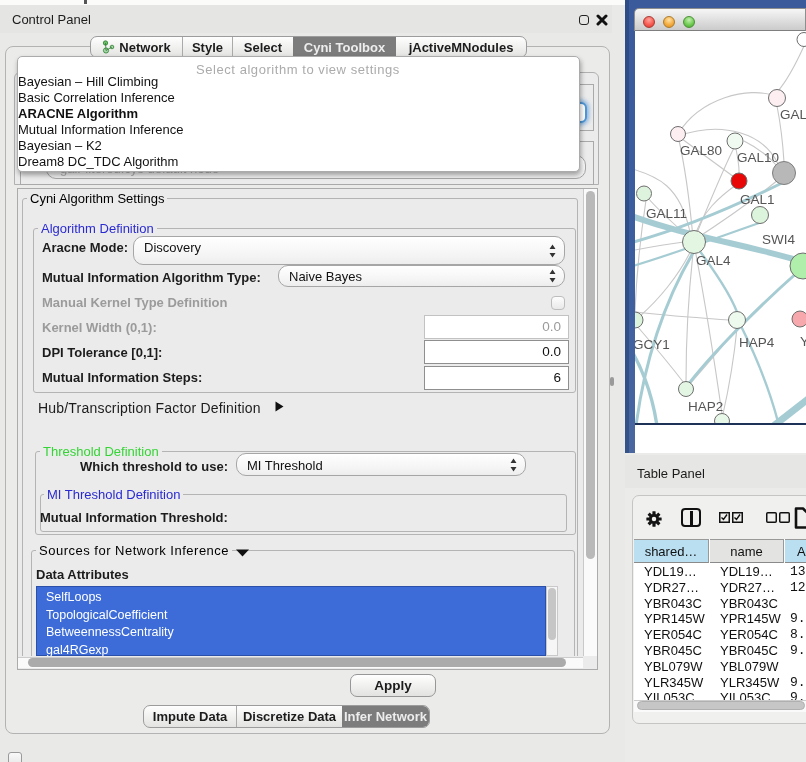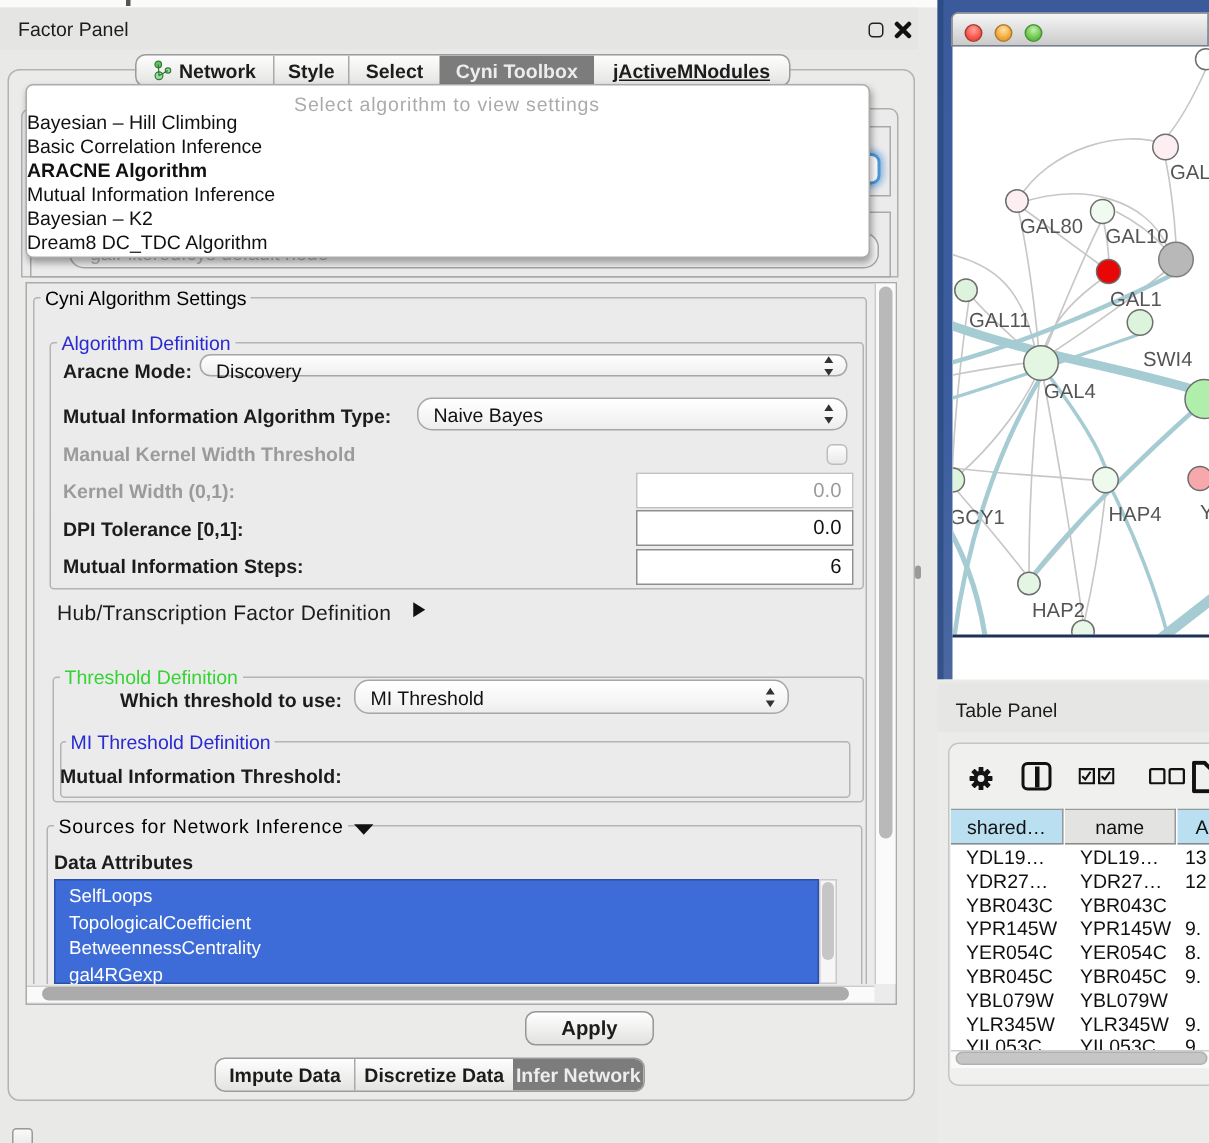--- a/index.html
+++ b/index.html
@@ -17,42 +17,42 @@
 .tf { position:absolute; background:#fff; border:1px solid #8f8f8f; font-size:13.5px; color:#111; text-align:right; }
 .tbox { position:absolute; border:1px solid #b4b4b4; border-radius:3px; }
 .tlabel { position:absolute; background:#ebebeb; padding:0 3px; font-size:13px; line-height:13px; }
 </style>
 </head>
 <body>
 
 <div class="abs" style="left:0;top:0;width:806px;height:5px;background:#fbfbfa;"></div>
 <div class="abs" style="left:84px;top:0;width:3px;height:4px;background:#555;"></div>
 <div class="abs" style="left:0;top:5px;width:612px;height:28px;background:#e5e5e3;"></div>
-<div class="abs r13" style="left:12px;top:12px;">Factor Panel</div>
+<div class="abs r13" style="left:12px;top:12px;">Control Panel</div>
 
 <div class="abs" style="left:579px;top:15px;width:10px;height:10px;border:1.7px solid #222;border-radius:3px;"></div>
 <svg class="abs" style="left:596px;top:14px;" width="12" height="12" viewBox="0 0 12 12">
     <path d="M2 2 L10 10 M10 2 L2 10" stroke="#111" stroke-width="3" stroke-linecap="round"></path>
   </svg>
 
 <div class="abs" style="left:5px;top:46px;width:605px;height:688px;background:#ebebea;border:1px solid #b3b3b3;border-radius:8px;"></div>
 
 <div id="toptabs" class="abs" style="left:90px;top:36px;width:437px;height:22px;background:linear-gradient(#fefefe,#e3e3e1);border:1px solid #9c9c9c;border-radius:7px;overflow:hidden;display:flex;">
   <div style="width:92px;display:flex;align-items:center;justify-content:center;font-size:13px;font-weight:600;color:#1c1c1c;border-right:1px solid #aaa;">
     <svg width="13" height="14" viewBox="0 0 13 14" style="margin-right:4px;">
         <circle cx="3.5" cy="3" r="2.2" fill="#6abf69" stroke="#2e7d32" stroke-width="0.8"></circle>
         <circle cx="4" cy="10.5" r="2.6" fill="#a5d6a7" stroke="#2e7d32" stroke-width="0.8"></circle>
         <circle cx="10" cy="7" r="1.8" fill="#a5d6a7" stroke="#2e7d32" stroke-width="0.8"></circle>
         <path d="M3.5 3 L4 10.5 M4 10.5 L10 7" stroke="#2e7d32" stroke-width="0.8" fill="none"></path>
       </svg>
     Network</div>
   <div style="width:50px;display:flex;align-items:center;justify-content:center;font-size:13px;font-weight:600;color:#1c1c1c;border-right:1px solid #aaa;">Style</div>
   <div style="width:60px;display:flex;align-items:center;justify-content:center;font-size:13px;font-weight:600;color:#1c1c1c;">Select</div>
   <div style="width:103px;display:flex;align-items:center;justify-content:center;font-size:13px;font-weight:600;color:#ededed;background:#7c7c7c;">Cyni Toolbox</div>
-  <div style="width:130px;display:flex;align-items:center;justify-content:center;font-size:13px;font-weight:600;color:#1c1c1c;text-decoration:underline;">jActiveMNodules</div>
+  <div style="width:130px;display:flex;align-items:center;justify-content:center;font-size:13px;font-weight:600;color:#1c1c1c;">jActiveMNodules</div>
 </div>
 
 <div class="abs" style="left:14px;top:72px;width:585px;height:113px;background:#ebebeb;border:1px solid #b0b0b0;border-radius:6px 6px 0 0;"></div>
 <div class="abs" style="left:20px;top:84px;width:574px;height:47px;border:1px solid #a9a9a9;"></div>
 <div class="abs" style="left:36px;top:102px;width:551px;height:21px;background:#fff;border:2px solid #4e96d5;border-radius:6px;box-shadow:0 0 4px 2px rgba(74,144,217,0.6);"></div>
 <div class="abs" style="left:20px;top:141px;width:574px;height:44px;border:1px solid #a9a9a9;"></div>
 <div class="combo" style="left:46px;top:155px;width:540px;height:24px;"></div>
 <div class="abs" style="left:60px;top:161px;font-size:13px;color:#b2b2b2;">galFiltered.cys default node</div>
 
 <div class="abs" style="left:17px;top:188px;width:581px;height:482px;background:#ebebeb;border:1px solid #ababab;"></div>
@@ -62,36 +62,36 @@
 
 <div class="abs" style="left:18px;top:189px;width:565px;height:467px;overflow:hidden;" id="viewport">
 
   <div class="tbox" style="left:4px;top:9px;width:556px;height:700px;border-radius:3px;"></div>
   <div class="tlabel" style="left:9px;top:3px;">Cyni Algorithm Settings</div>
 
   <div class="tbox" style="left:15px;top:39px;width:543px;height:165px;"></div>
   <div class="tlabel" style="left:20px;top:33px;color:#2a2ad2;">Algorithm Definition</div>
 
   <div class="abs b13" style="left:24px;top:51px;">Aracne Mode:</div>
-  <div class="combo" style="left:115px;top:47px;width:432px;height:15px;">
+  <div class="combo" style="left:115px;top:47px;width:432px;height:29px;">
       <span style="position:absolute;left:10px;top:3px;">Discovery</span>
     <svg class="ar" viewBox="0 0 7 14">
         <path d="M3.5 0.5 L6.5 5 L0.5 5 Z M3.5 13.5 L6.5 9 L0.5 9 Z" fill="#333"></path>
       </svg>
     </div>
 
   <div class="abs b13" style="left:24px;top:81px;">Mutual Information Algorithm Type:</div>
   <div class="combo" style="left:260px;top:76px;width:287px;height:22px;">
       <span style="position:absolute;left:10px;top:3px;">Naive Bayes</span>
     <svg class="ar" viewBox="0 0 7 14">
         <path d="M3.5 0.5 L6.5 5 L0.5 5 Z M3.5 13.5 L6.5 9 L0.5 9 Z" fill="#333"></path>
       </svg>
     </div>
 
-  <div class="abs b13 gray" style="left:24px;top:106px;">Manual Kernel Width Threshold</div>
+  <div class="abs b13 gray" style="left:24px;top:106px;">Manual Kernel Type Definition</div>
   <div class="abs" style="left:533px;top:107px;width:14px;height:14px;background:linear-gradient(#fdfdfd,#e9e9e9);border:1px solid #bdbdbd;border-radius:4px;"></div>
 
   <div class="abs b13 gray" style="left:24px;top:131px;">Kernel Width (0,1):</div>
   <div class="tf" style="left:406px;top:126px;width:145px;height:24px;border-color:#c2c2c2;color:#9b9b9b;padding:3px 7px 0 0;">0.0</div>
 
   <div class="abs b13" style="left:24px;top:156px;">DPI Tolerance [0,1]:</div>
   <div class="tf" style="left:406px;top:151px;width:145px;height:24px;padding:3px 7px 0 0;">0.0</div>
 
   <div class="abs b13" style="left:24px;top:181px;">Mutual Information Steps:</div>
   <div class="tf" style="left:406px;top:177px;width:145px;height:24px;padding:3px 7px 0 0;">6</div>
@@ -269,17 +269,17 @@
 <svg class="abs" style="left:794px;top:507px;" width="12" height="22" viewBox="0 0 12 22">
   <path d="M2 1.5 L9 1.5 L14 6.5 L14 20.5 L2 20.5 Z" fill="none" stroke="#111" stroke-width="2.6" stroke-linejoin="round"></path>
 </svg>
 
 <div class="abs" style="left:634px;top:539px;width:172px;height:173px;background:#fff;overflow:hidden;font-size:13px;color:#111;">
   <div style="position:absolute;left:0;top:0;width:75px;height:24px;background:#b9dff1;border-top:1px solid #999;border-bottom:1px solid #8a8a8a;border-right:1px solid #999;text-align:center;line-height:24px;">shared…</div>
   <div style="position:absolute;left:76px;top:0;width:74px;height:24px;background:#e3e3e1;border-top:1px solid #999;border-bottom:1px solid #8a8a8a;border-right:1px solid #999;text-align:center;line-height:24px;">name</div>
   <div style="position:absolute;left:151px;top:0;width:30px;height:24px;background:#b9dff1;border-top:1px solid #999;border-bottom:1px solid #8a8a8a;text-align:center;line-height:24px;"> A</div>
   <div style="position:absolute;left:10px;top:25px;line-height:15.8px;">YDL19…<br>YDR27…<br>YBR043C<br>YPR145W<br>YER054C<br>YBR045C<br>YBL079W<br>YLR345W<br>YIL053C</div>
   <div style="position:absolute;left:86px;top:25px;line-height:15.8px;">YDL19…<br>YDR27…<br>YBR043C<br>YPR145W<br>YER054C<br>YBR045C<br>YBL079W<br>YLR345W<br>YIL053C</div>
-  <div style="position:absolute;left:156px;top:25px;line-height:15.8px;">13<br>12<br><br>9.<br>8.<br>9.<br><br>9.<br>9.</div>
+  <div style="position:absolute;left:156px;top:25px;line-height:15.8px;font-family:Liberation Mono, monospace;">13<br>12<br><br>9.<br>8.<br>9.<br><br>9.<br>9.</div>
 </div>
 
 <div class="abs" style="left:634px;top:700px;width:172px;height:12px;background:#fafafa;border-top:1px solid #ccc;"></div>
 <div class="abs" style="left:637px;top:701px;width:168px;height:9px;background:#c6c6c6;border:1px solid #b0b0b0;border-radius:5px;"></div>
 
 </body></html>

